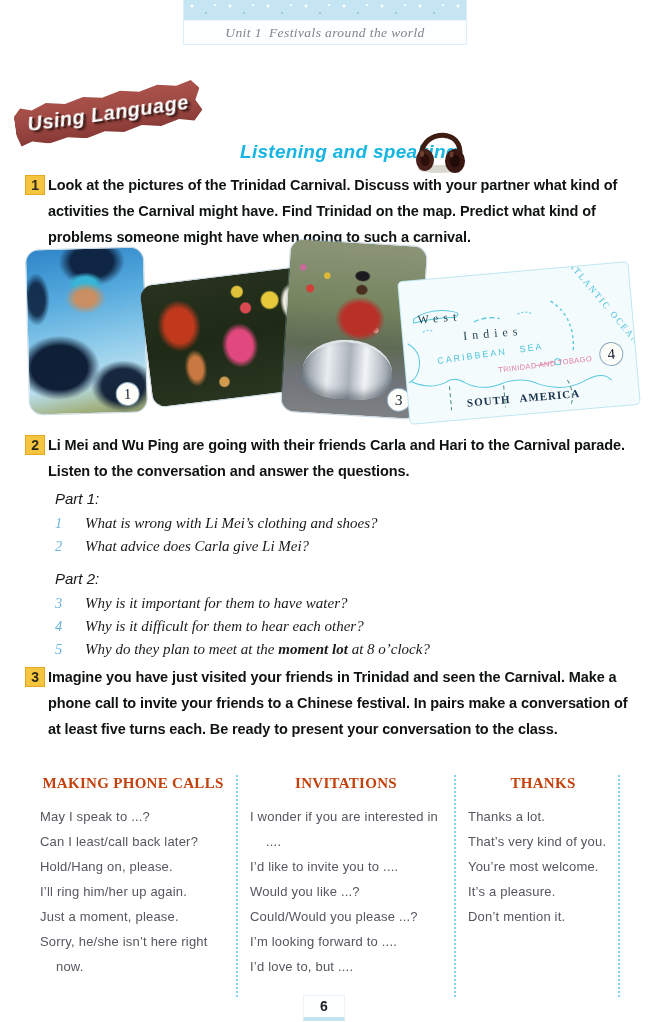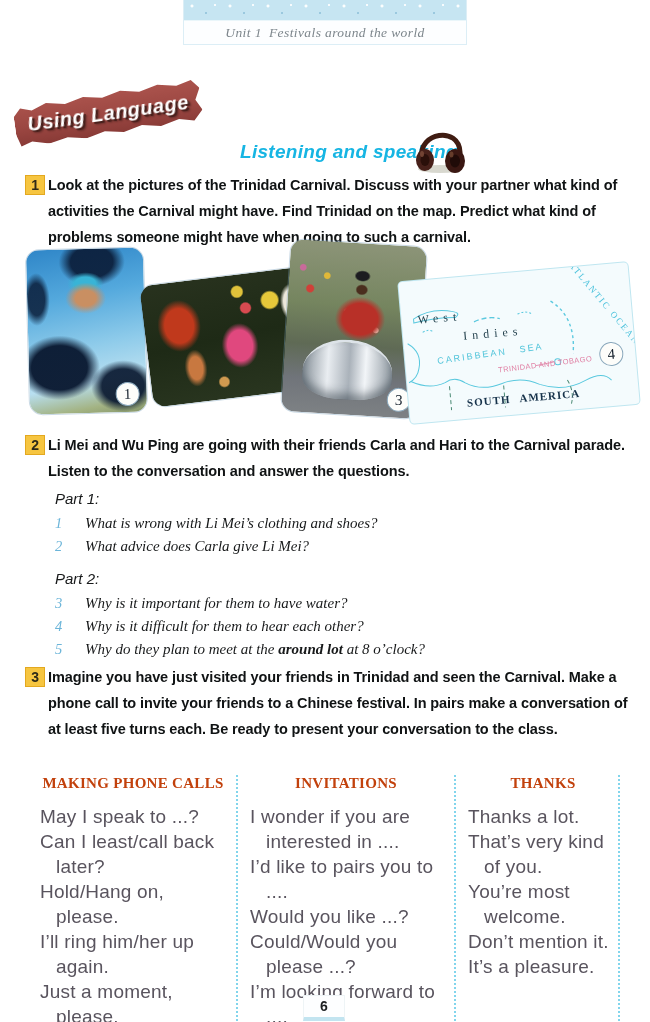--- a/index.html
+++ b/index.html
@@ -121,21 +121,21 @@
 
   
   .phrase-table { position:absolute; left:40px; top:775px; width:580px; display:flex; }
   .pt-col { box-sizing:border-box; border-right:2px dotted #82d5ec; padding-bottom:18px; }
   .pt-col-1 { width:198px; padding-right:10px; }
   .pt-col-2 { width:218px; padding:0 12px 18px 12px; }
   .pt-col-3 { width:164px; padding-left:12px; }
   .pt-header { text-align:center; font-family:"Liberation Serif", serif; font-weight:bold;
     font-size:15px; color:#c2410c; letter-spacing:.3px; margin-bottom:12px; }
   .phrase-list { list-style:none; margin:0; padding:0; }
-  .phrase { font-size:19px; color:#59545e; line-height:25px; padding-left:16px;
+  .phrase { font-size:13px; color:#59545e; line-height:25px; padding-left:16px;
     text-indent:-16px; letter-spacing:.2px; }
 
   
   .pagenum-box { position:absolute; left:303px; top:995px; width:42px; height:26px;
     background:#fdfeff; border:1px solid #eef4f6; border-bottom:4px solid #c2e4f0;
     box-sizing:border-box; text-align:center; font-size:14px; font-weight:bold;
     color:#1c1e20; line-height:20px; }
 </style>
 </head>
 <body>
@@ -223,21 +223,21 @@
     <div class="q-row">
       <span class="q-num">3</span>
       <span>Why is it important for them to have water?</span>
     </div>
     <div class="q-row">
       <span class="q-num">4</span>
       <span>Why is it difficult for them to hear each other?</span>
     </div>
     <div class="q-row">
       <span class="q-num">5</span>
-      <span><span>Why do they plan to meet at the </span><span class="q-bold">around lot</span><span> at 8 o’clock?</span></span>
+      <span><span>Why do they plan to meet at the </span><span class="q-bold">moment lot</span><span> at 8 o’clock?</span></span>
     </div>
   </div>
 
   <div class="exercise ex3">
     <span class="ex-badge">3</span>
     <span>Imagine you have just visited your friends in Trinidad and seen the Carnival. Make a phone call to invite your friends to a Chinese festival. In pairs make a conversation of at least five turns each. Be ready to present your conversation to the class.</span>
   </div>
 
   <div class="phrase-table">
     <div class="pt-col pt-col-1">
@@ -250,35 +250,35 @@
           <li class="phrase">I’ll ring him/her up again.</li>
           <li class="phrase">Just a moment, please.</li>
           <li class="phrase">Sorry, he/she isn’t here right now.</li>
         </ul>
     </div>
     <div class="pt-col pt-col-2">
       <div class="pt-header">INVITATIONS</div>
       <ul class="phrase-list">
 
       <li class="phrase">I wonder if you are interested in ....</li>
-          <li class="phrase">I’d like to pairs you to ....</li>
+          <li class="phrase">I’d like to invite you to ....</li>
           <li class="phrase">Would you like ...?</li>
           <li class="phrase">Could/Would you please ...?</li>
           <li class="phrase">I’m looking forward to ....</li>
           <li class="phrase">I’d love to, but ....</li>
         </ul>
     </div>
     <div class="pt-col pt-col-3">
       <div class="pt-header">THANKS</div>
       <ul class="phrase-list">
 
           <li class="phrase">Thanks a lot.</li>
           <li class="phrase">That’s very kind of you.</li>
           <li class="phrase">You’re most welcome.</li>
+          <li class="phrase">It’s a pleasure.</li>
           <li class="phrase">Don’t mention it.</li>
-          <li class="phrase">It’s a pleasure.</li>
         </ul>
     </div>
   </div>
 
   <div class="pagenum-box">6</div>
 
 </div>
 
 </body></html>

